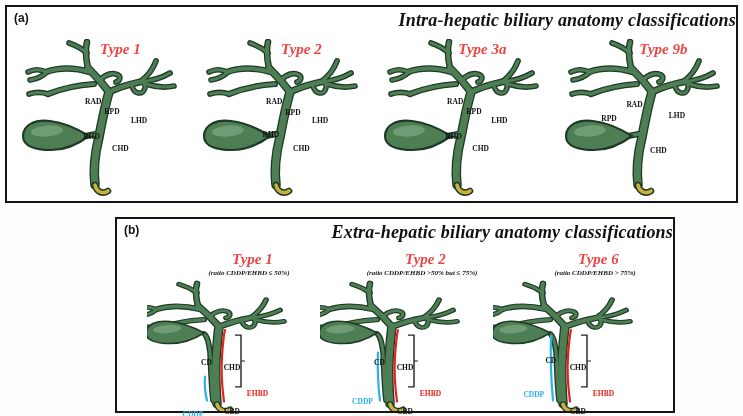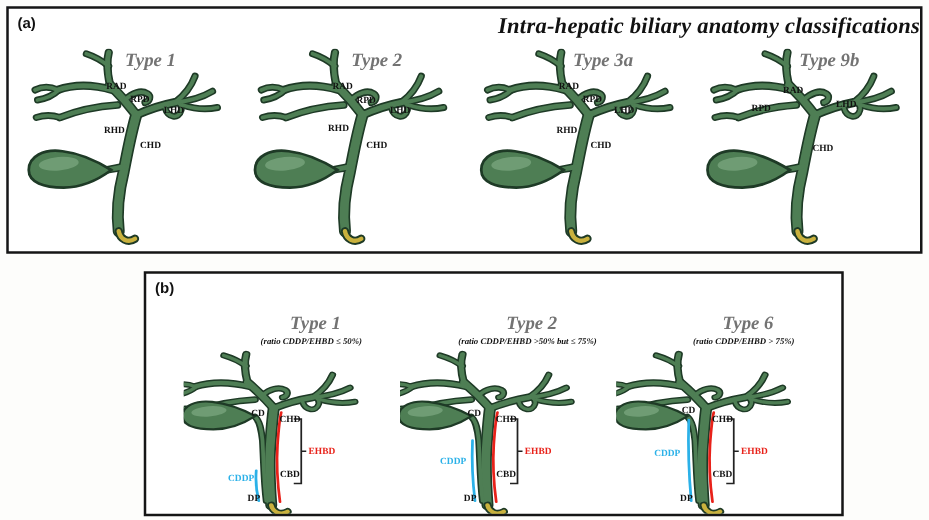--- a/index.html
+++ b/index.html
@@ -12,25 +12,25 @@
   .ptitle{position:absolute;left:0;right:0;top:3px;text-align:right;
           font:italic 700 18px "Liberation Serif",serif;color:#111;letter-spacing:.2px;}
   .figrow{position:absolute;display:flex;}
   #row-a{left:8px;right:8px;top:32px;justify-content:space-between;}
   #row-b{left:30px;right:10px;top:30px;justify-content:space-between;}
   .fig{position:relative;}
   .figa{width:170px;height:158px;}
   .figb{width:170px;height:162px;}
   .tree{position:absolute;left:0;top:0;width:100%;height:100%;}
   .ftype{position:absolute;left:62%;top:1%;transform:translateX(-50%);
-         font:italic 700 15px "Liberation Serif",serif;color:#737373;white-space:nowrap;}
+         font:italic 700 15px "Liberation Serif",serif;color:#ef4444;white-space:nowrap;}
   .fsub{position:absolute;left:60%;top:12.5%;transform:translateX(-50%);
         font:italic 700 7px "Liberation Serif",serif;color:#111;white-space:nowrap;text-align:center;}
   .dlabel{position:absolute;transform:translate(-50%,-50%);
-          font:700 7.5px "Liberation Serif",serif;color:#111;white-space:nowrap;}
+          font:700 7.5px "Liberation Serif",serif;color:#111;white-space:nowrap;margin-top:32px;}
   .lbl-red{color:#e8221a;}
   .lbl-blue{color:#2bb1e8;}
   .bracket{stroke:#222;stroke-width:1.4;fill:none;}
 </style>
 </head>
 <body>
 
 <div id="canvas">
 
   <div class="panel" id="panel-a">
@@ -242,20 +242,21 @@
   <span class="dlabel" style="left: 45%; top: 21%;">RAD</span>
           <span class="dlabel" style="left: 30%; top: 30%;">RPD</span>
           <span class="dlabel" style="left: 70%; top: 28%;">LHD</span>
           <span class="dlabel" style="left: 59%; top: 50%;">CHD</span>
         </div>
       </div>
   </div>
 
   <div class="panel" id="panel-b">
     <div class="ptag">(b)</div>
+    <div class="ptitle">Extra-hepatic biliary anatomy classifications</div>
     <div class="figrow" id="row-b">
         <div class="fig figb">
     <svg class="tree" viewBox="0 0 170 188" preserveAspectRatio="none">
             <g fill="none" stroke-linecap="round" stroke-linejoin="round" stroke="#1e3a26">
               <path d="M94,53 C88,45 81,37 73,29" stroke-width="8.1" transform="translate(-22,37)"></path>
               <path d="M73,29 C71,20 70,11 72,3" stroke-width="6.6" transform="translate(-22,37)"></path>
               <path d="M72,14 C66,9 60,6 54,4" stroke-width="5.6" transform="translate(-22,37)"></path>
               <path d="M75,33 C61,29 45,28 31,33" stroke-width="6.6" transform="translate(-22,37)"></path>
               <path d="M31,33 C25,30 19,30 13,33" stroke-width="5.6" transform="translate(-22,37)"></path>
               <path d="M32,33 C28,37 21,40 15,41" stroke-width="5.6" transform="translate(-22,37)"></path>

